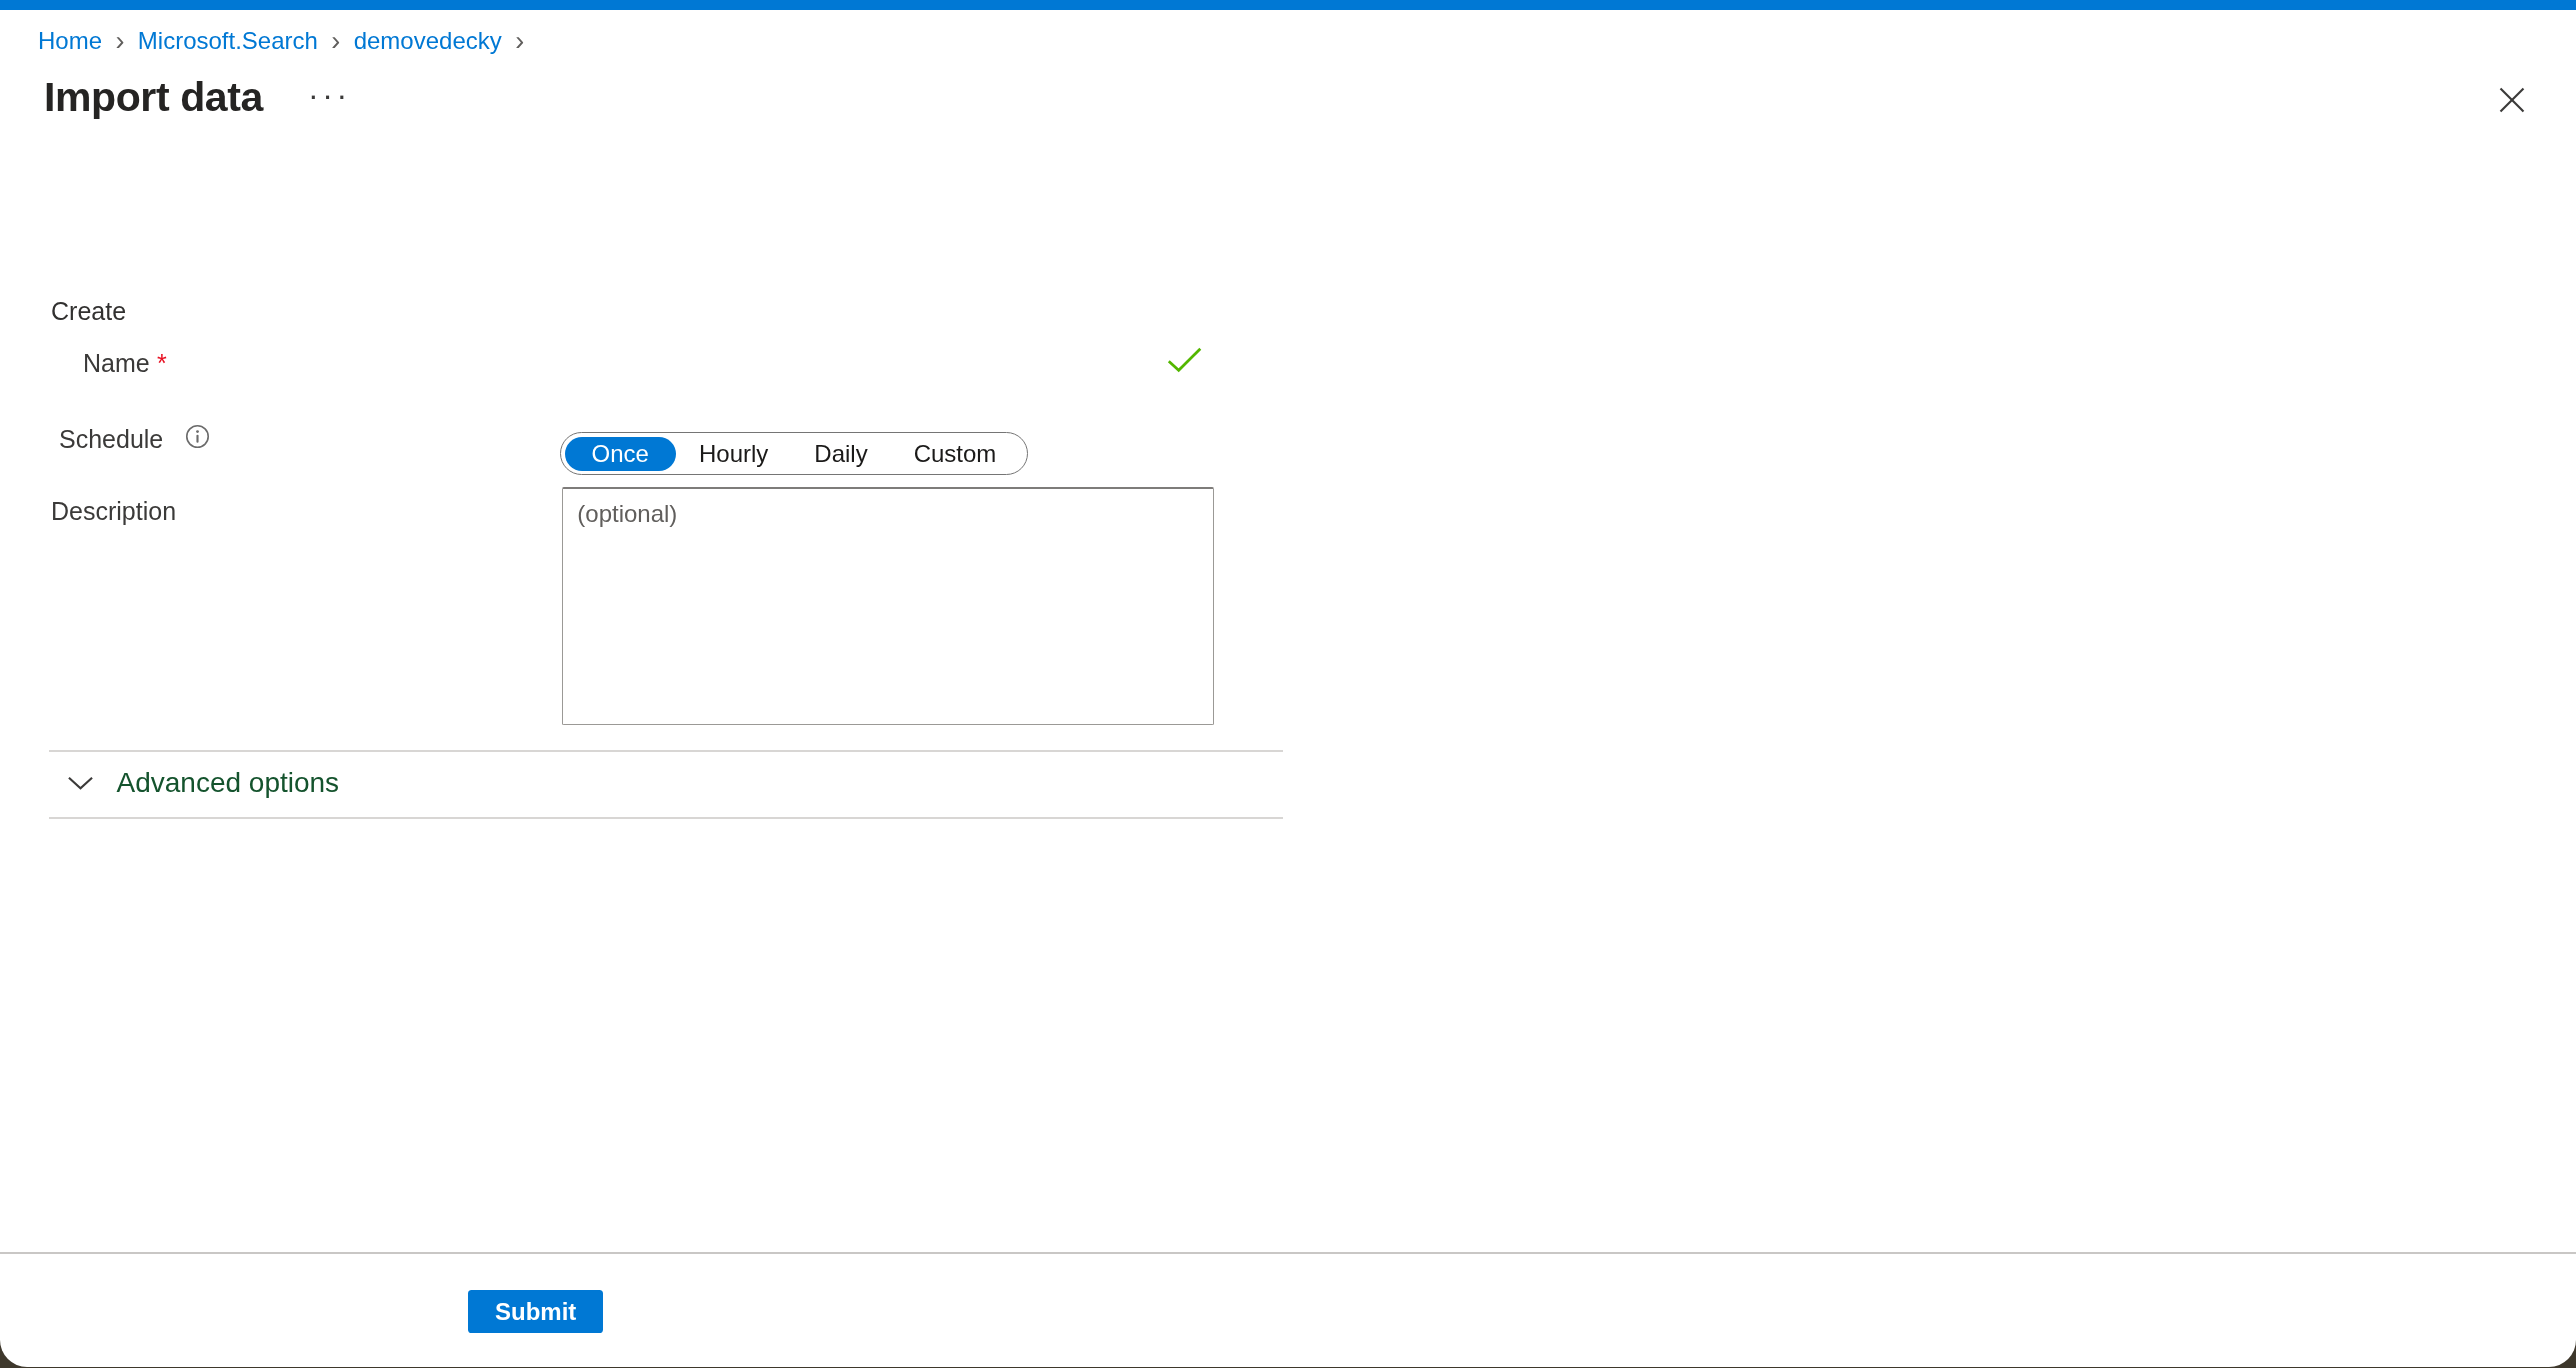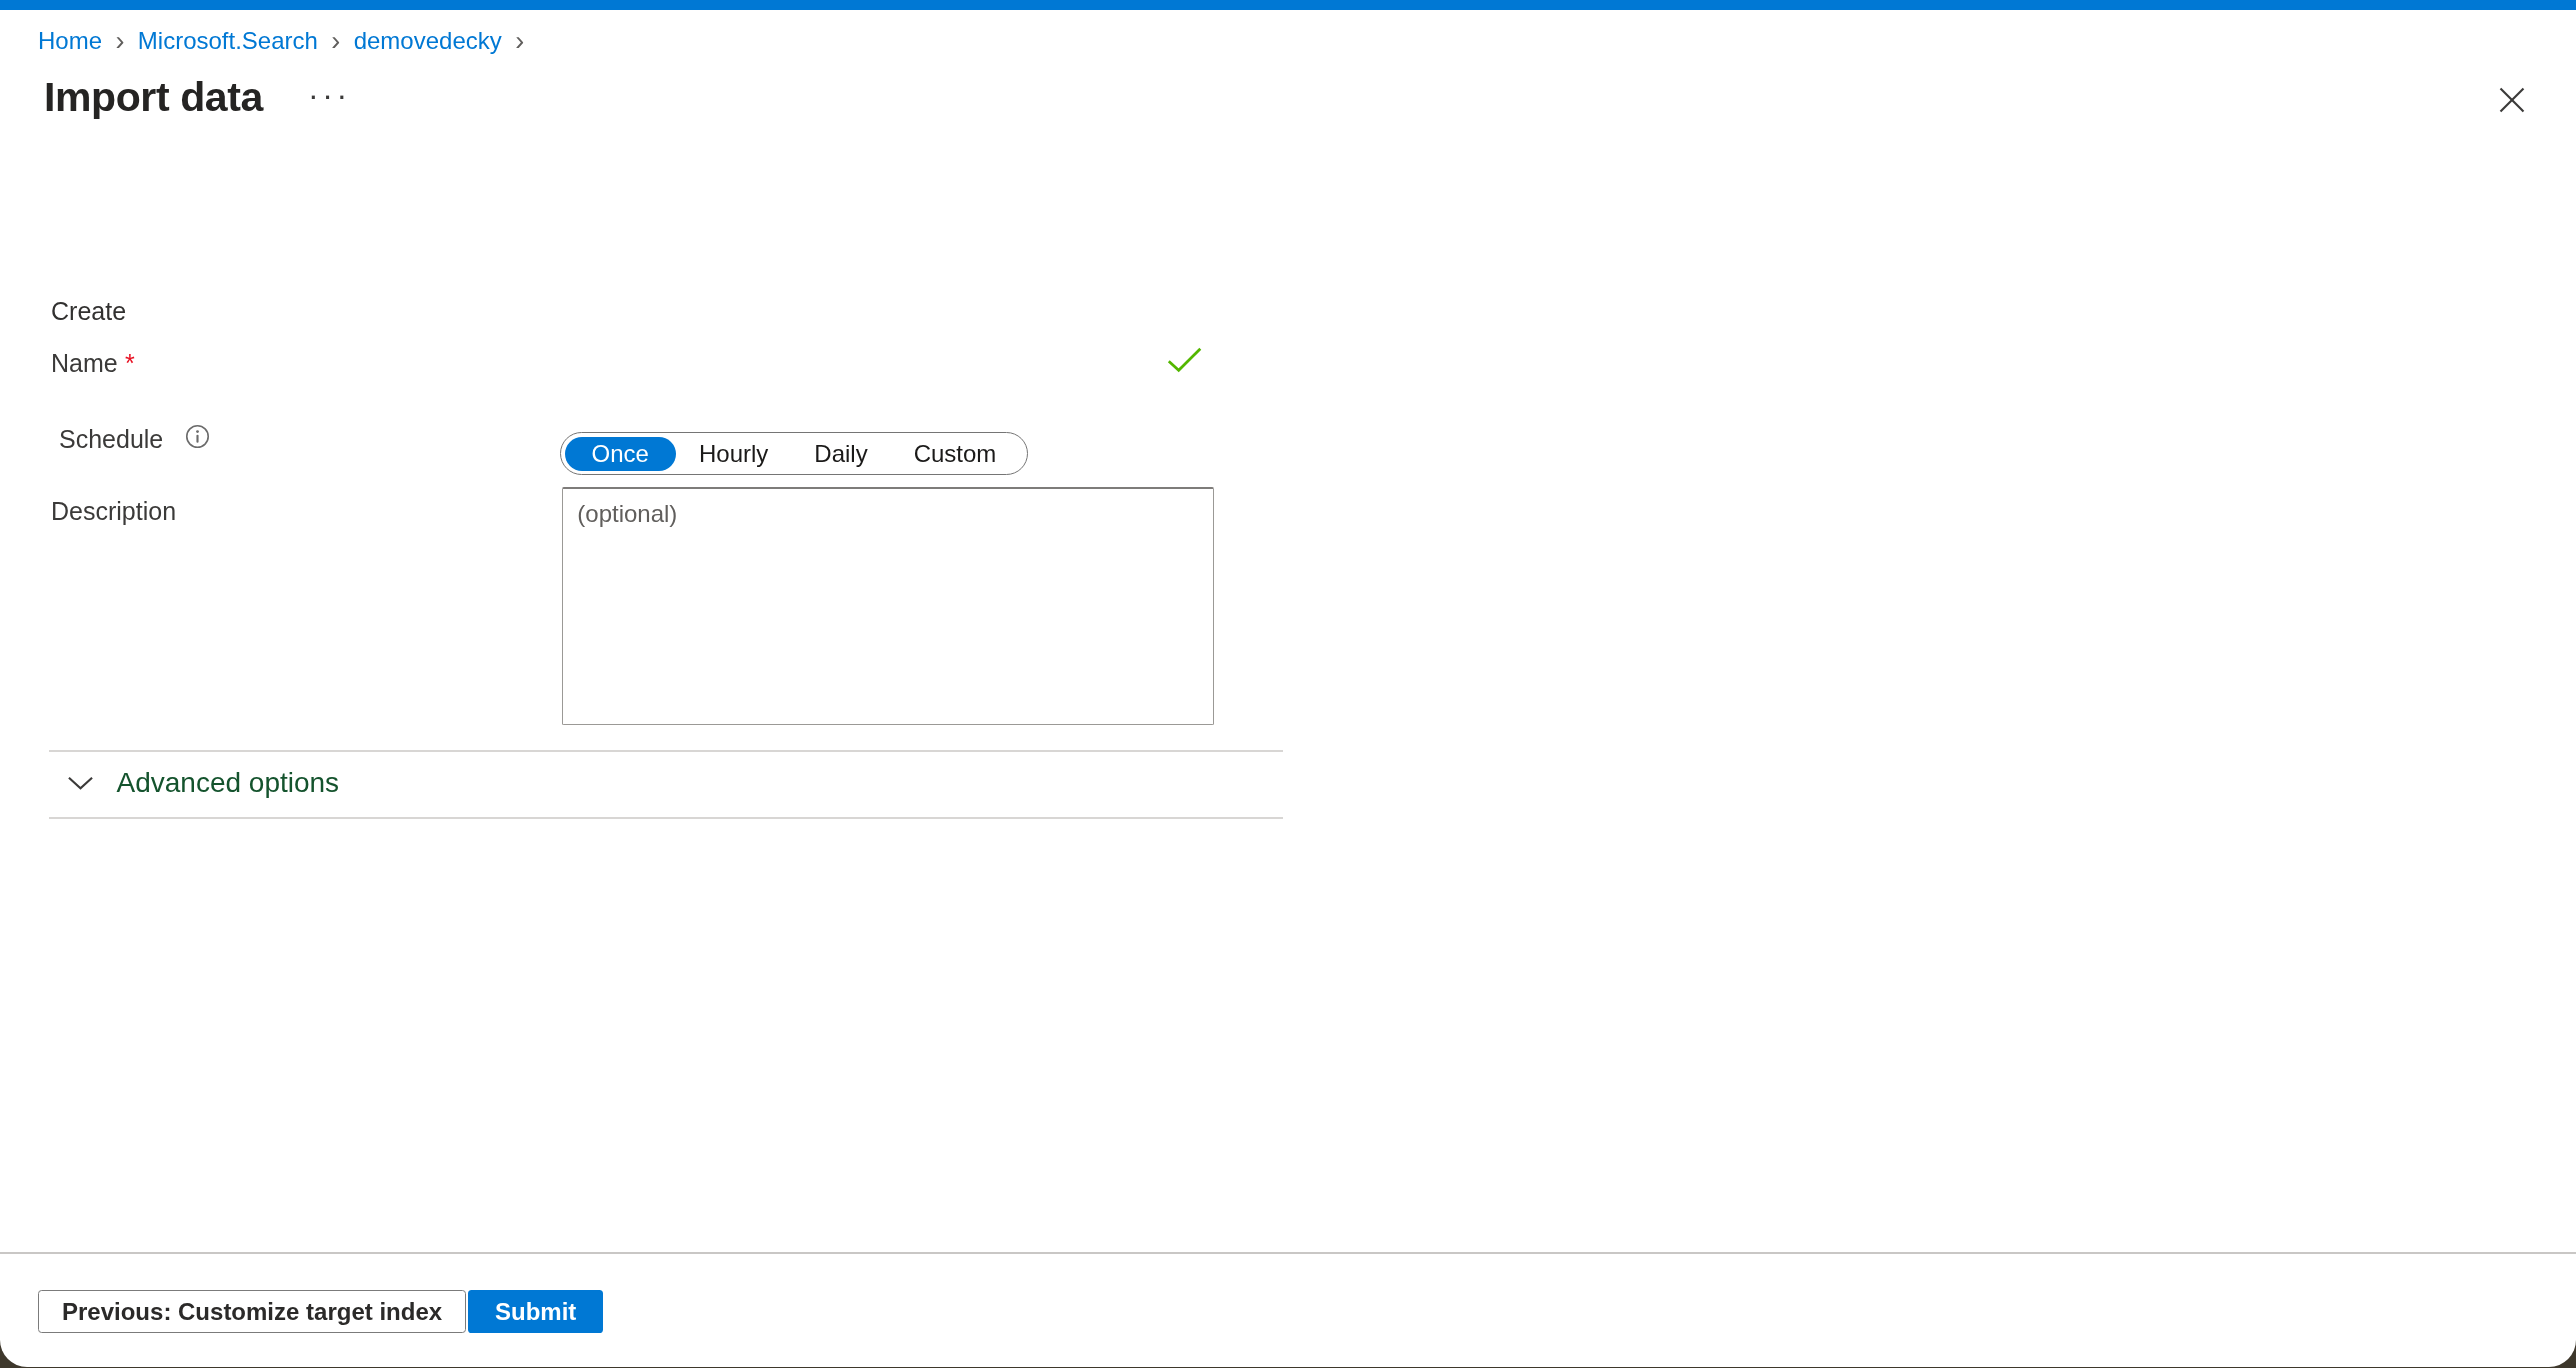--- a/index.html
+++ b/index.html
@@ -31,21 +31,21 @@
   .tabs { position:absolute; left:36px; top:224px; display:flex; gap:48px; }
   .tab { font-size:25px; color:#9c9a98; padding-bottom:12.5px; position:relative; cursor:pointer; white-space:nowrap; }
   .tab .marker { margin-right:5.4px; }
   .tab .marker:empty { display:none; }
   .tab.active { color:#252423; font-weight:700; }
   .tab.active::after { content:""; position:absolute; left:0; right:0; bottom:0; height:4.5px; background:#0078d4; }
 
   .section-title { position:absolute; left:51px; top:297px; font-size:25px; color:#323130; }
 
   .field-label { position:absolute; left:51px; font-size:25px; color:#3b3a39; display:flex; align-items:center; }
-  .lbl-name { top:349px; }
+  .lbl-name { top:349px;margin-left:32px; }
   .lbl-schedule { top:424px; gap:21.5px;margin-left:8px; }
   .lbl-desc { top:497px; }
   .ast { color:#e81123; margin-left:7.2px; font-size:25px; }
 
   .name-input {
     position:absolute; left:562px; top:337px; width:652px; height:43px;
     border:3.6px solid #0078d4; border-radius:7.2px;
     font-size:24px; color:#1b1a19; padding:0 54px 0 12.5px;
     font-family:inherit; outline:none;
   }
@@ -152,17 +152,16 @@
   <div class="divider divider-top"></div>
   <div class="advanced">
     <svg width="29" height="16" viewBox="0 0 32 18">
       <polyline points="3,3 16,15 29,3" fill="none" stroke="#3b3a39" stroke-width="2.4"></polyline>
     </svg>
     <span class="adv-label">Advanced options</span>
   </div>
   <div class="divider divider-bottom"></div>
 
   <div class="footer-divider"></div>
-  <button class="btn-prev">Previous: Customize target index</button>
   <button class="btn-submit">Submit</button>
 
 </div>
 
 
 </body></html>

